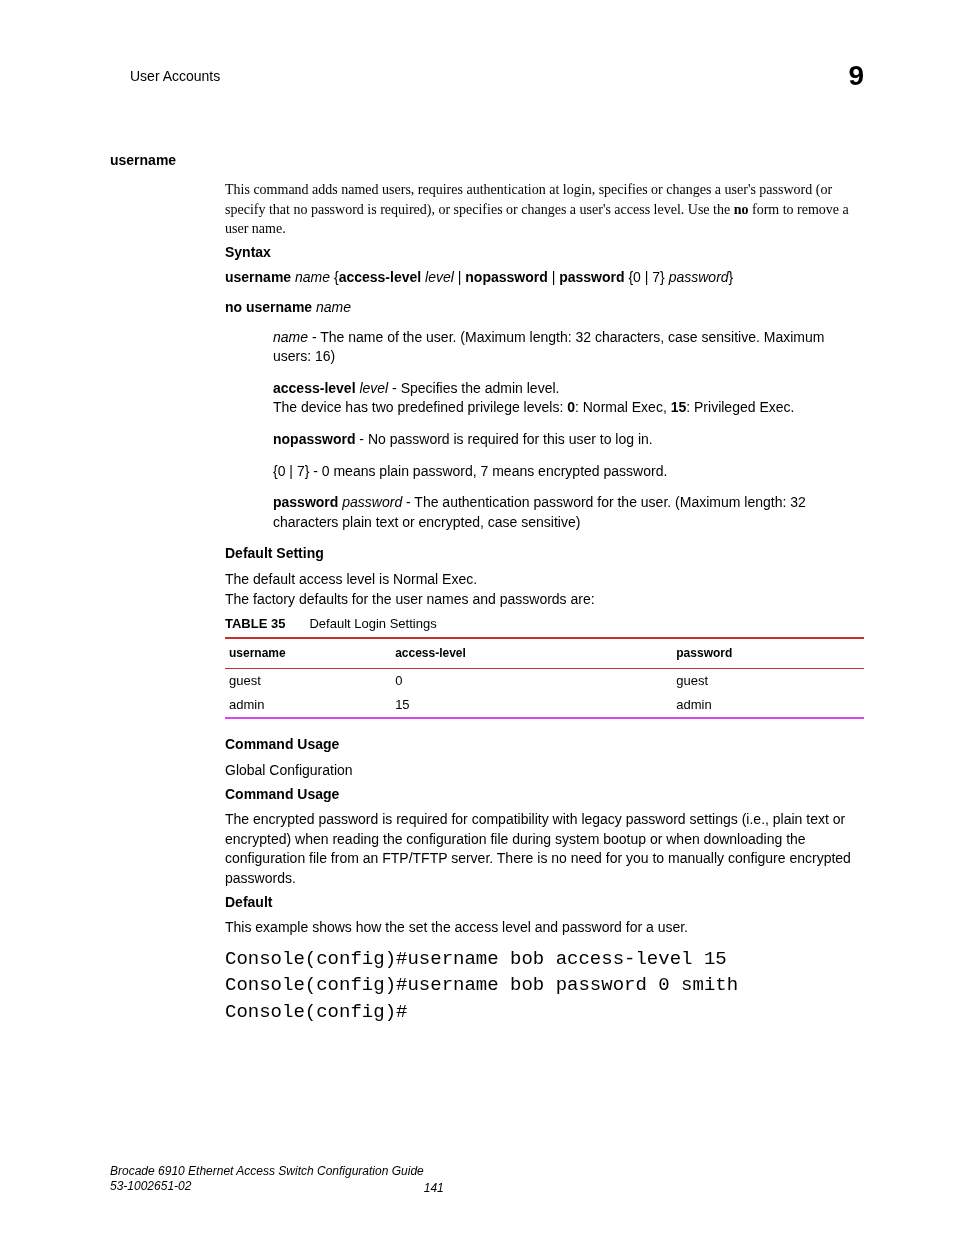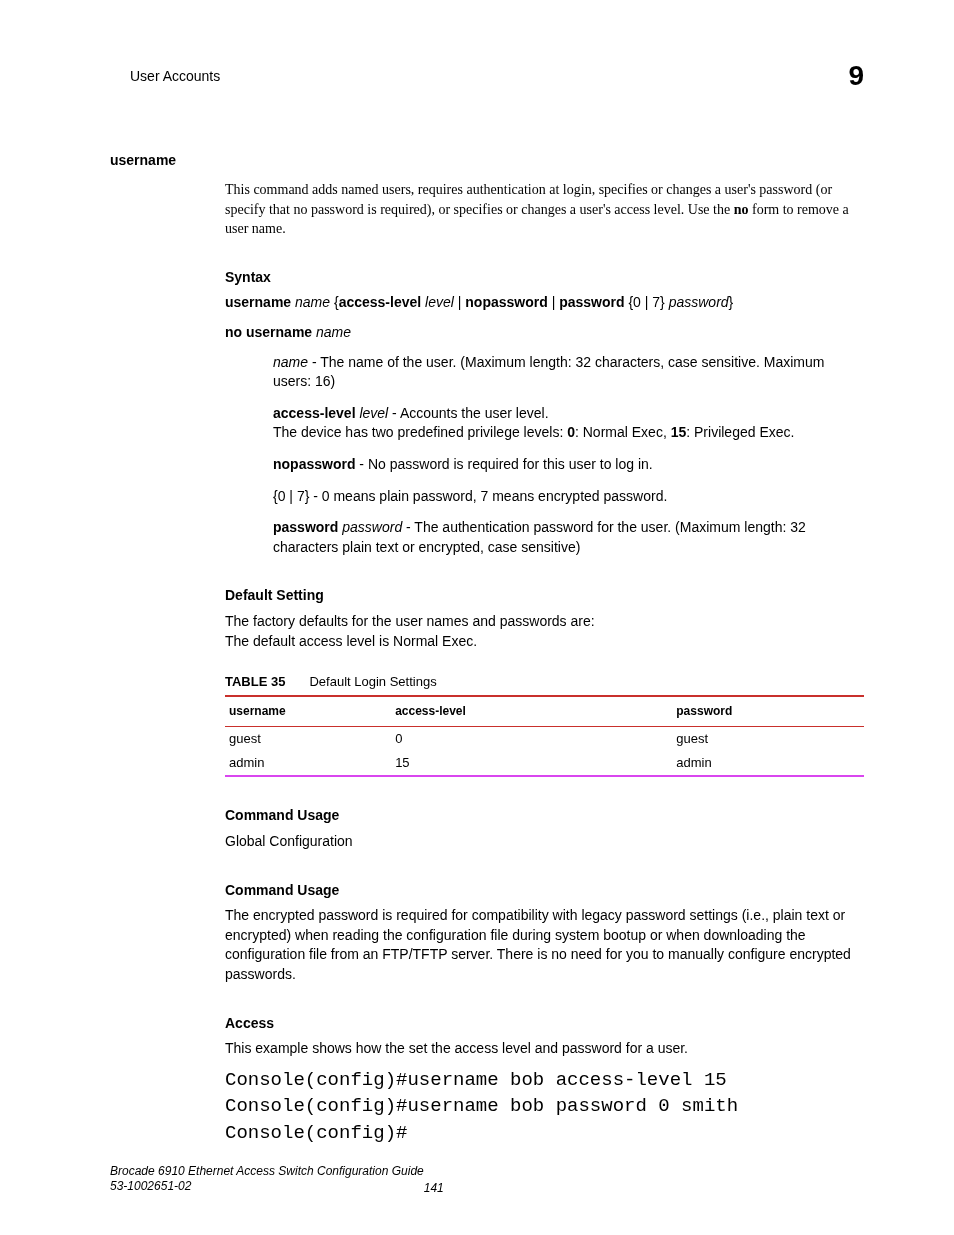--- a/index.html
+++ b/index.html
@@ -38,21 +38,21 @@
   .body-text {
     margin-left: 115px;
     line-height: 1.4;
   }
   .description {
     margin-bottom: 2px;
     font-family: Liberation Serif, serif;
   }
   .section-heading {
     font-weight: bold;
-    margin-top: 29px;
+    margin-top: 4px;
     margin-bottom: 6px;
   }
   .indent1 {
     margin-bottom: 10px;
   }
   .indent2 {
     margin-left: 48px;
     margin-bottom: 12px;
   }
   .bold { font-weight: bold; }
@@ -75,21 +75,21 @@
     padding: 3px 4px;
     font-size: 13px;
   }
   table.login-table tr:last-child td {
     border-bottom: 2px solid #d946ef;
   }
   .th-col1 { width: 26%; }
   .th-col2 { width: 44%; }
   .th-col3 { width: 30%; }
   .table-caption {
-    margin-top: 22px;
+    margin-top: 6px;
     margin-bottom: 2px;
     font-size: 13px;
   }
   .table-caption .tlabel { font-weight: bold; }
   .table-caption .ttitle { margin-left: 24px; }
   .codeblock {
     font-family: "Courier New", Courier, monospace;
     font-size: 19px;
     white-space: pre;
     margin-top: 8px;
@@ -139,40 +139,40 @@
       <span class="bold">no username</span>
       <span class="italic">name</span>
     </div>
 
     <div class="indent2">
       <span class="italic">name</span><span> - The name of the user. (Maximum length: 32 characters, case sensitive. Maximum users: 16)</span>
     </div>
 
     <div class="indent2">
       <span class="bold">access-level</span>
-      <span class="italic">level</span><span> - Accounts the user level.</span><br>
+      <span class="italic">level</span><span> - Specifies the admin level.</span><br>
       <span>The device has two predefined privilege levels: </span><span class="bold">0</span><span>: Normal Exec, </span><span class="bold">15</span><span>: Privileged Exec.</span>
     </div>
 
     <div class="indent2">
       <span class="bold">nopassword</span><span> - No password is required for this user to log in.</span>
     </div>
 
     <div class="indent2">
       <span>{0 | 7}</span><span> - 0 means plain password, 7 means encrypted password.</span>
     </div>
 
     <div class="indent2">
       <span class="bold">password</span>
       <span class="italic">password</span><span> - The authentication password for the user. (Maximum length: 32 characters plain text or encrypted, case sensitive)</span>
     </div>
 
     <div class="section-heading">Default Setting</div>
+    <div>The default access level is Normal Exec.</div>
     <div>The factory defaults for the user names and passwords are:</div>
-    <div>The default access level is Normal Exec.</div>
 
     <div class="table-caption">
       <span class="tlabel">TABLE 35</span><span class="ttitle">Default Login Settings</span>
     </div>
 
     <table class="login-table">
       <thead>
         <tr>
           <th class="th-col1">username</th>
           <th class="th-col2">access-level</th>
@@ -192,21 +192,21 @@
         </tr>
       </tbody>
     </table>
 
     <div class="section-heading">Command Usage</div>
     <div>Global Configuration</div>
 
     <div class="section-heading">Command Usage</div>
     <div>The encrypted password is required for compatibility with legacy password settings (i.e., plain text or encrypted) when reading the configuration file during system bootup or when downloading the configuration file from an FTP/TFTP server. There is no need for you to manually configure encrypted passwords.</div>
 
-    <div class="section-heading">Access</div>
+    <div class="section-heading">Default</div>
     <div>This example shows how the set the access level and password for a user.</div>
     <div class="codeblock">Console(config)#username bob access-level 15
 Console(config)#username bob password 0 smith
 Console(config)#</div>
 
   </div>
 
   <div class="footer">
     <div class="footer-left">
       <div>Brocade 6910 Ethernet Access Switch Configuration Guide</div>

